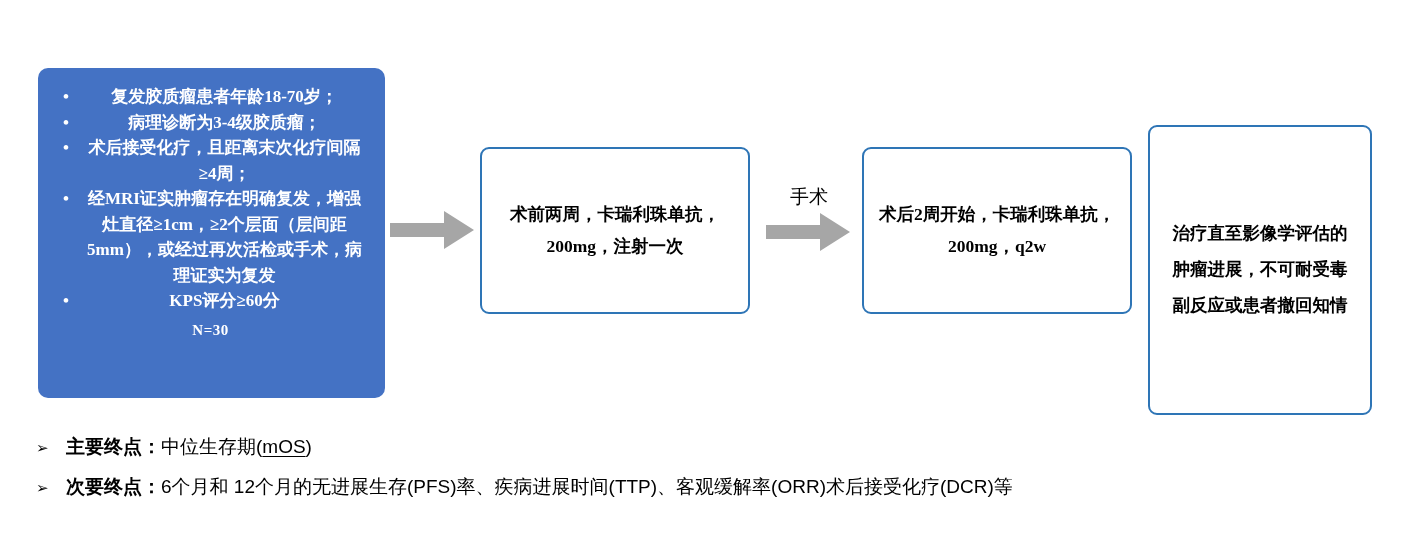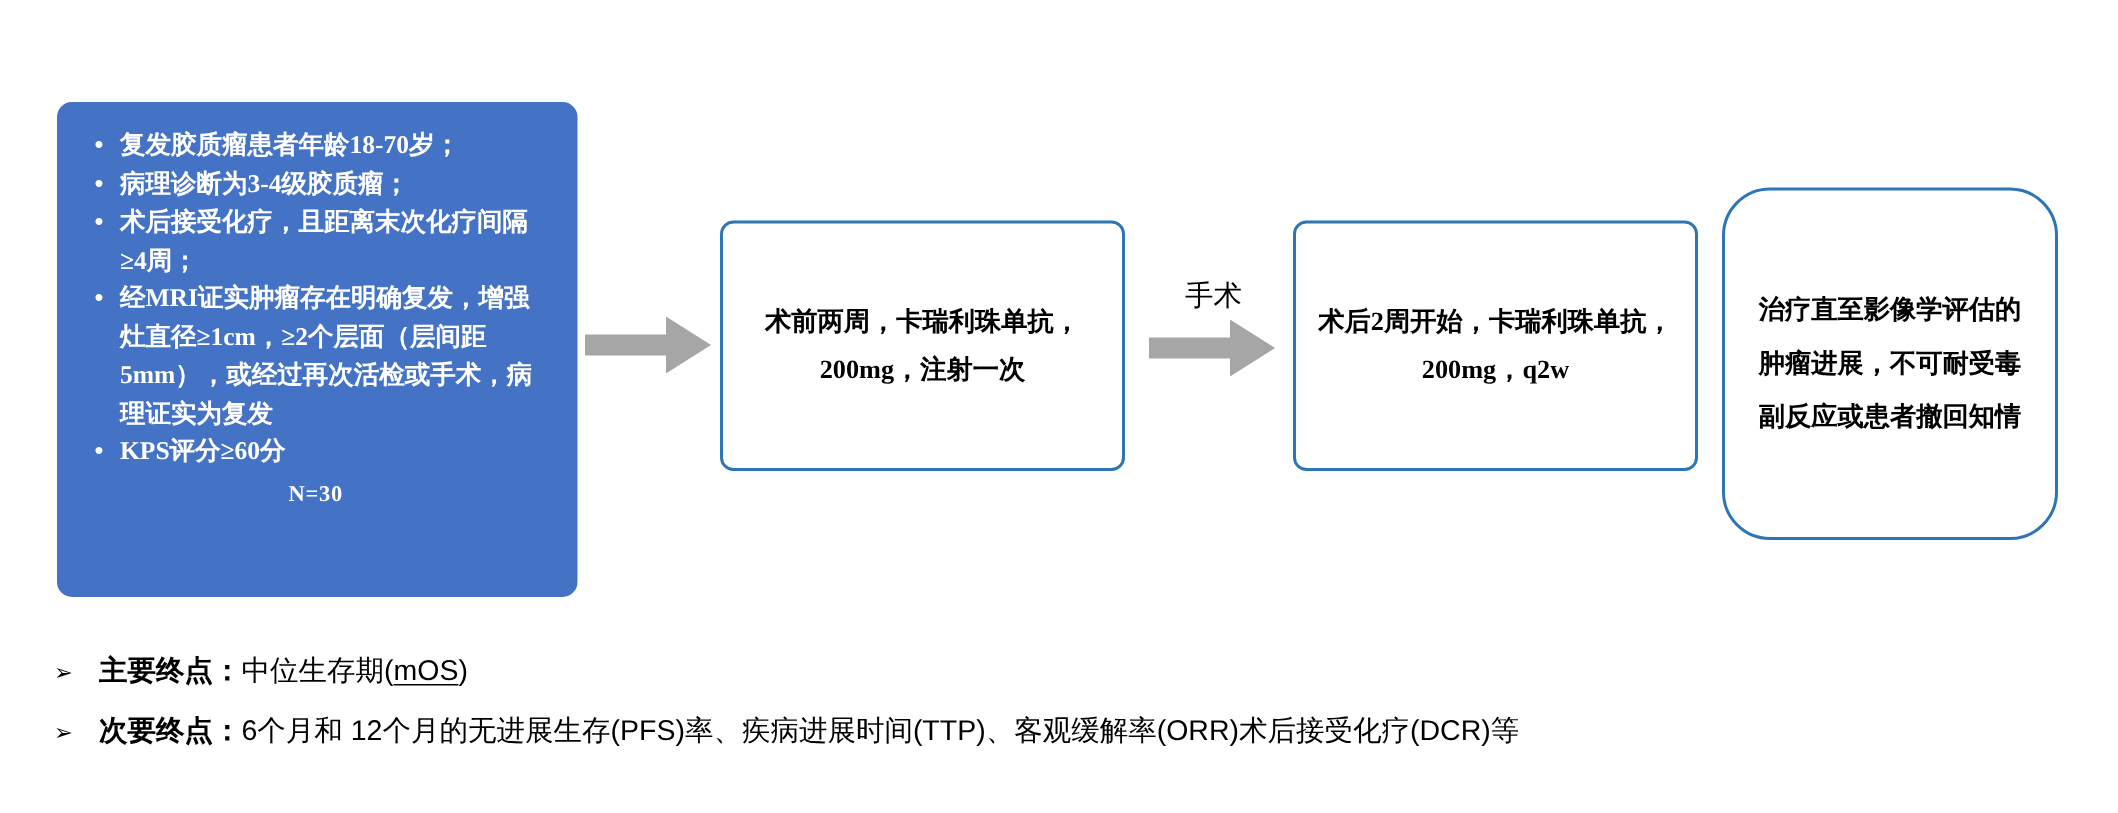--- a/index.html
+++ b/index.html
@@ -21,21 +21,21 @@
     border-radius: 10px;
     box-sizing: border-box;
     padding: 16px 16px 10px 14px;
     color: #ffffff;
     font-weight: bold;
     font-size: 17px;
   }
   .criteria { list-style: none; margin: 0; padding: 0; }
   .criteria li { display: flex; line-height: 1.5; }
   .criteria .dot { flex: 0 0 28px; text-align: center; }
-  .criteria .crit-text { flex: 1 1 auto; }
+  .criteria .crit-text { flex: 1 1 auto; text-align: center; }
   .n-label { text-align: center; margin-top: 8px; font-size: 15px; letter-spacing: 0.5px; }
 
   
   .white-box {
     position: absolute;
     background: #ffffff;
     border: 2px solid #2E75B6;
     border-radius: 9px;
     box-sizing: border-box;
     display: flex;
@@ -44,21 +44,21 @@
     align-items: center;
     text-align: center;
     font-weight: bold;
     font-size: 17.5px;
     color: #000000;
     padding: 8px 14px;
   }
   .white-box p { margin: 0; line-height: 1.78; }
   .box2 { left: 480px; top: 147px; width: 270px; height: 167px; }
   .box3 { left: 862px; top: 147px; width: 270px; height: 167px; gap: 44px; }
-  .box4 { left: 1148px; top: 125px; width: 224px; height: 235px; border-radius: 32px; }
+  .box4 { left: 1148px; top: 125px; width: 224px; height: 290px; }
   .box4 p { line-height: 2.05; }
 
   
   .arrow { position: absolute; width: 84px; height: 40px; }
   .arrow1 { left: 390px; top: 210px; }
   .arrow2 { left: 766px; top: 212px; }
 
   .surgery-label {
     position: absolute;
     left: 766px; top: 184px;

